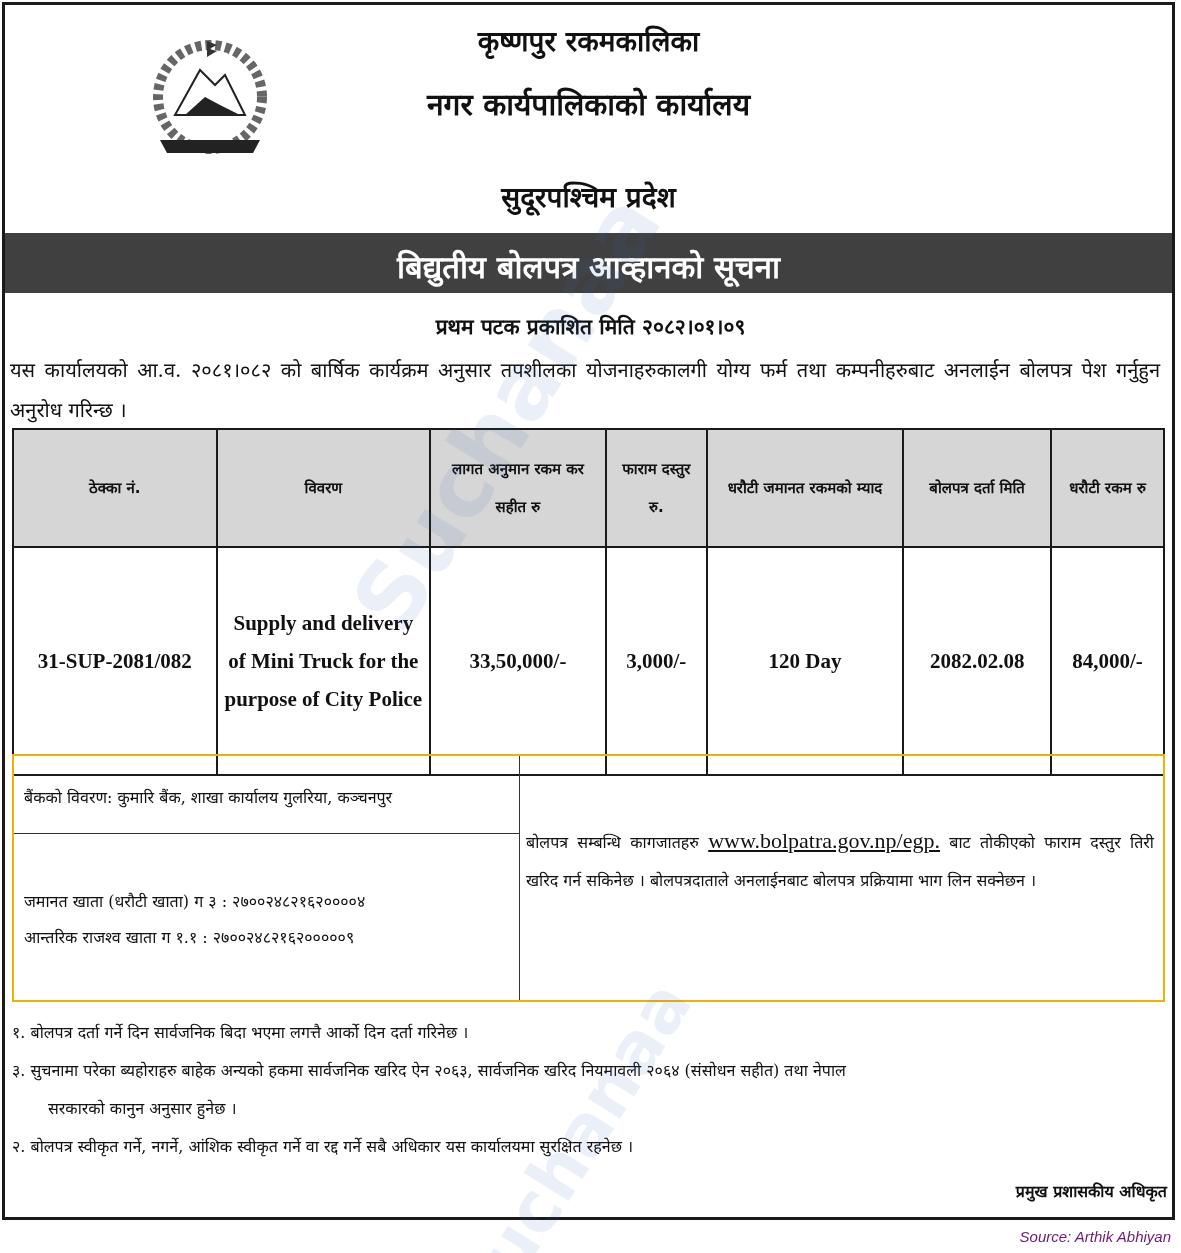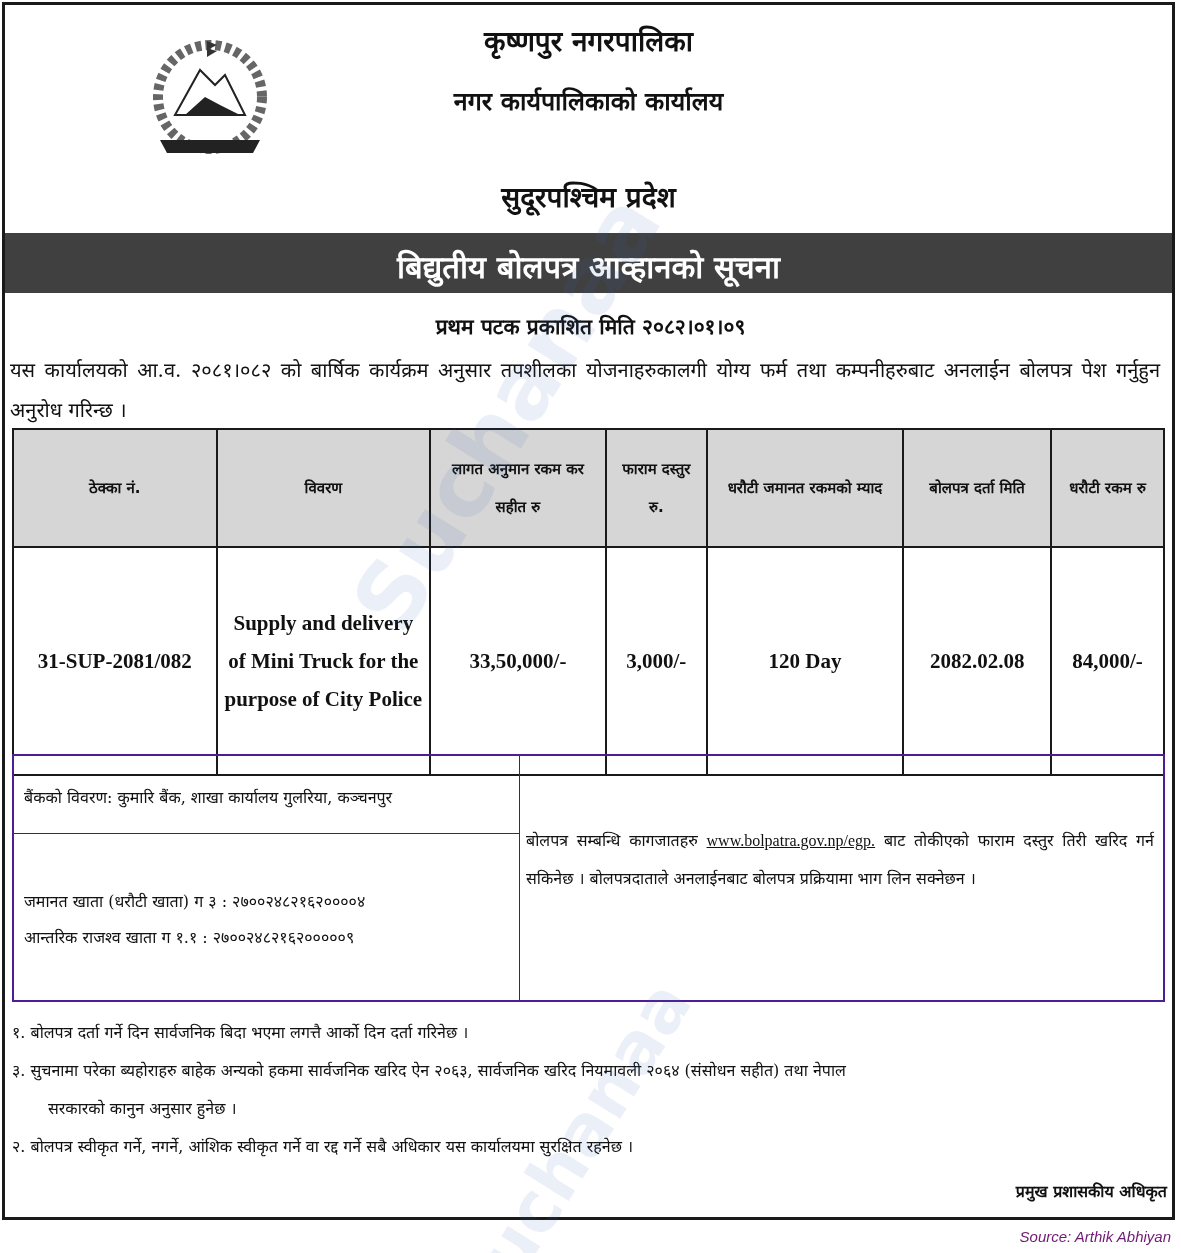--- a/index.html
+++ b/index.html
@@ -2,55 +2,55 @@
 <html><head>
 <meta charset="utf-8">
 <style>
   html, body { margin:0; padding:0; background:#ffffff; }
   body { width:1181px; height:1253px; position:relative; overflow:hidden; font-family:"DejaVu Sans", sans-serif; color:#111; }
   .frame { position:absolute; left:2px; top:2px; width:1173px; height:1218px; border:3px solid #1a1a1a; box-sizing:border-box; }
   .header { position:absolute; left:0; top:0; width:100%; height:228px; }
   .emblem { position:absolute; left:140px; top:30px; width:130px; height:130px; }
   .hline { position:absolute; left:0; width:100%; text-align:center; font-weight:bold; color:#111; }
   .h1 { top:16px; font-size:28px; }
-  .h2 { top:78px; font-size:25px; }
+  .h2 { top:78px; font-size:30px; }
   .h3 { top:134px; font-size:24px; }
   .h4 { top:172px; font-size:28px; }
   .bar { position:absolute; left:0; top:228px; width:100%; height:60px; background:#404040; color:#fff; text-align:center; font-weight:bold; font-size:31px; line-height:68px; }
   .pubdate { position:absolute; left:0; top:312px; width:100%; text-align:center; font-weight:bold; font-size:21px; }
   .intro { position:absolute; left:10px; top:350px; width:1150px; font-size:20px; line-height:40px; font-family:"DejaVu Serif", serif; text-align:justify; }
   table.main { position:absolute; left:12px; top:428px; width:1153px; border-collapse:collapse; }
   table.main th, table.main td { border:2px solid #1a1a1a; text-align:center; vertical-align:middle; }
   table.main th { background:#d6d6d6; height:108px; font-size:15px; font-weight:bold; line-height:38px; padding:4px 6px; }
   table.main td { height:200px; font-family:"Liberation Serif", serif; font-weight:bold; font-size:21px; line-height:38px; padding:13px 6px; }
-  .box { position:absolute; left:12px; top:754px; width:1153px; height:248px; border:2px solid #4c1d95; box-sizing:border-box; }
+  .box { position:absolute; left:12px; top:754px; width:1153px; height:248px; border:2px solid #eab308; box-sizing:border-box; }
   .box .left { position:absolute; left:0; top:0; width:506px; height:100%; border-right:1.5px solid #333; box-sizing:border-box; }
   .box .bank { height:78px; border-bottom:1.5px solid #333; font-size:16px; padding:30px 0 0 10px; box-sizing:border-box; font-family:"DejaVu Serif", serif; }
   .box .acct { padding:50px 0 0 10px; font-size:16px; line-height:36px; font-family:"DejaVu Serif", serif; }
   .box .right { position:absolute; left:512px; top:66px; width:628px; font-size:16px; line-height:38px; text-align:justify; font-family:"DejaVu Serif", serif; }
-  .link { text-decoration:underline; font-family:"Liberation Serif", serif; font-size:16px; color:#111; }
+  .link { text-decoration:underline; font-family:"Liberation Serif", serif; font-size:22px; color:#111; }
   .notes { position:absolute; left:12px; top:1014px; width:1150px; font-size:16px; line-height:38px; font-family:"DejaVu Serif", serif; }
   .notes .ind { padding-left:36px; }
   .sign { position:absolute; right:14px; top:1180px; font-weight:bold; font-size:16px; }
   .source { position:absolute; right:10px; top:1228px; font-style:italic; font-size:15px; font-family:"Liberation Sans", sans-serif; color:#701a75; }
   .wm { position:absolute; color:rgba(60,110,190,0.10); font-weight:bold; font-size:90px; transform:rotate(-58deg); pointer-events:none; }
 </style>
 </head>
 <body>
 
 <div class="frame">
   <div class="header">
     <svg class="emblem" viewBox="0 0 130 130">
       <circle cx="65" cy="62" r="52" fill="none" stroke="#666" stroke-width="10" stroke-dasharray="6 4"></circle>
       <polygon points="30,80 55,35 70,50 80,40 100,80" fill="#fff" stroke="#222" stroke-width="2"></polygon>
       <polygon points="40,80 60,62 75,70 95,80" fill="#222"></polygon>
       <polygon points="62,6 62,22 72,16 64,14 72,10" fill="#333"></polygon>
       <path d="M15,105 L115,105 L108,118 L22,118 Z" fill="#222"></path>
     </svg>
-    <div class="hline h1">कृष्णपुर नगरपालिका</div>
+    <div class="hline h1">कृष्णपुर रकमकालिका</div>
     <div class="hline h2">नगर कार्यपालिकाको कार्यालय</div>
     <div class="hline h4">सुदूरपश्चिम प्रदेश</div>
   </div>
   <div class="bar">बिद्युतीय बोलपत्र आव्हानको सूचना</div>
 </div>
 
 <div class="pubdate">प्रथम पटक प्रकाशित मिति २०८२।०१।०९</div>
 <div class="intro">यस कार्यालयको आ.व. २०८१।०८२ को बार्षिक कार्यक्रम अनुसार तपशीलका योजनाहरुकालगी योग्य फर्म तथा कम्पनीहरुबाट अनलाईन बोलपत्र पेश गर्नुहुन अनुरोध गरिन्छ ।</div>
 
 <table class="main">

